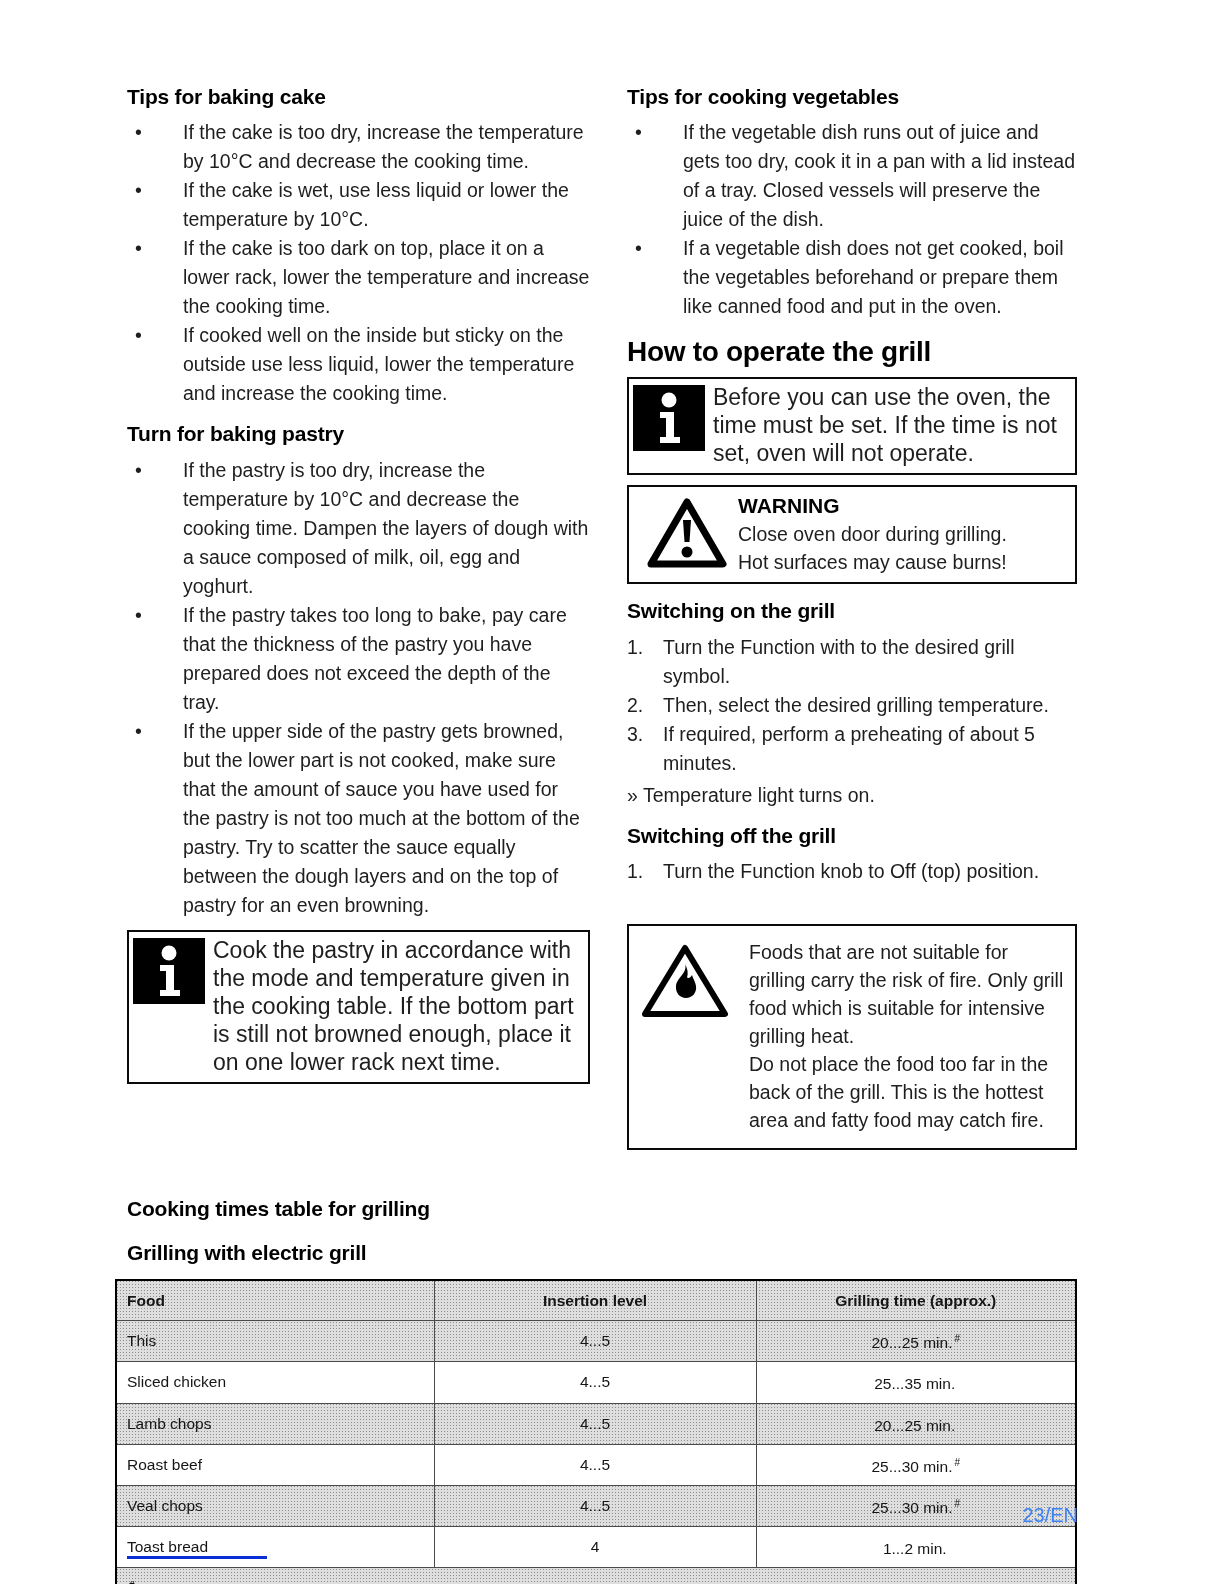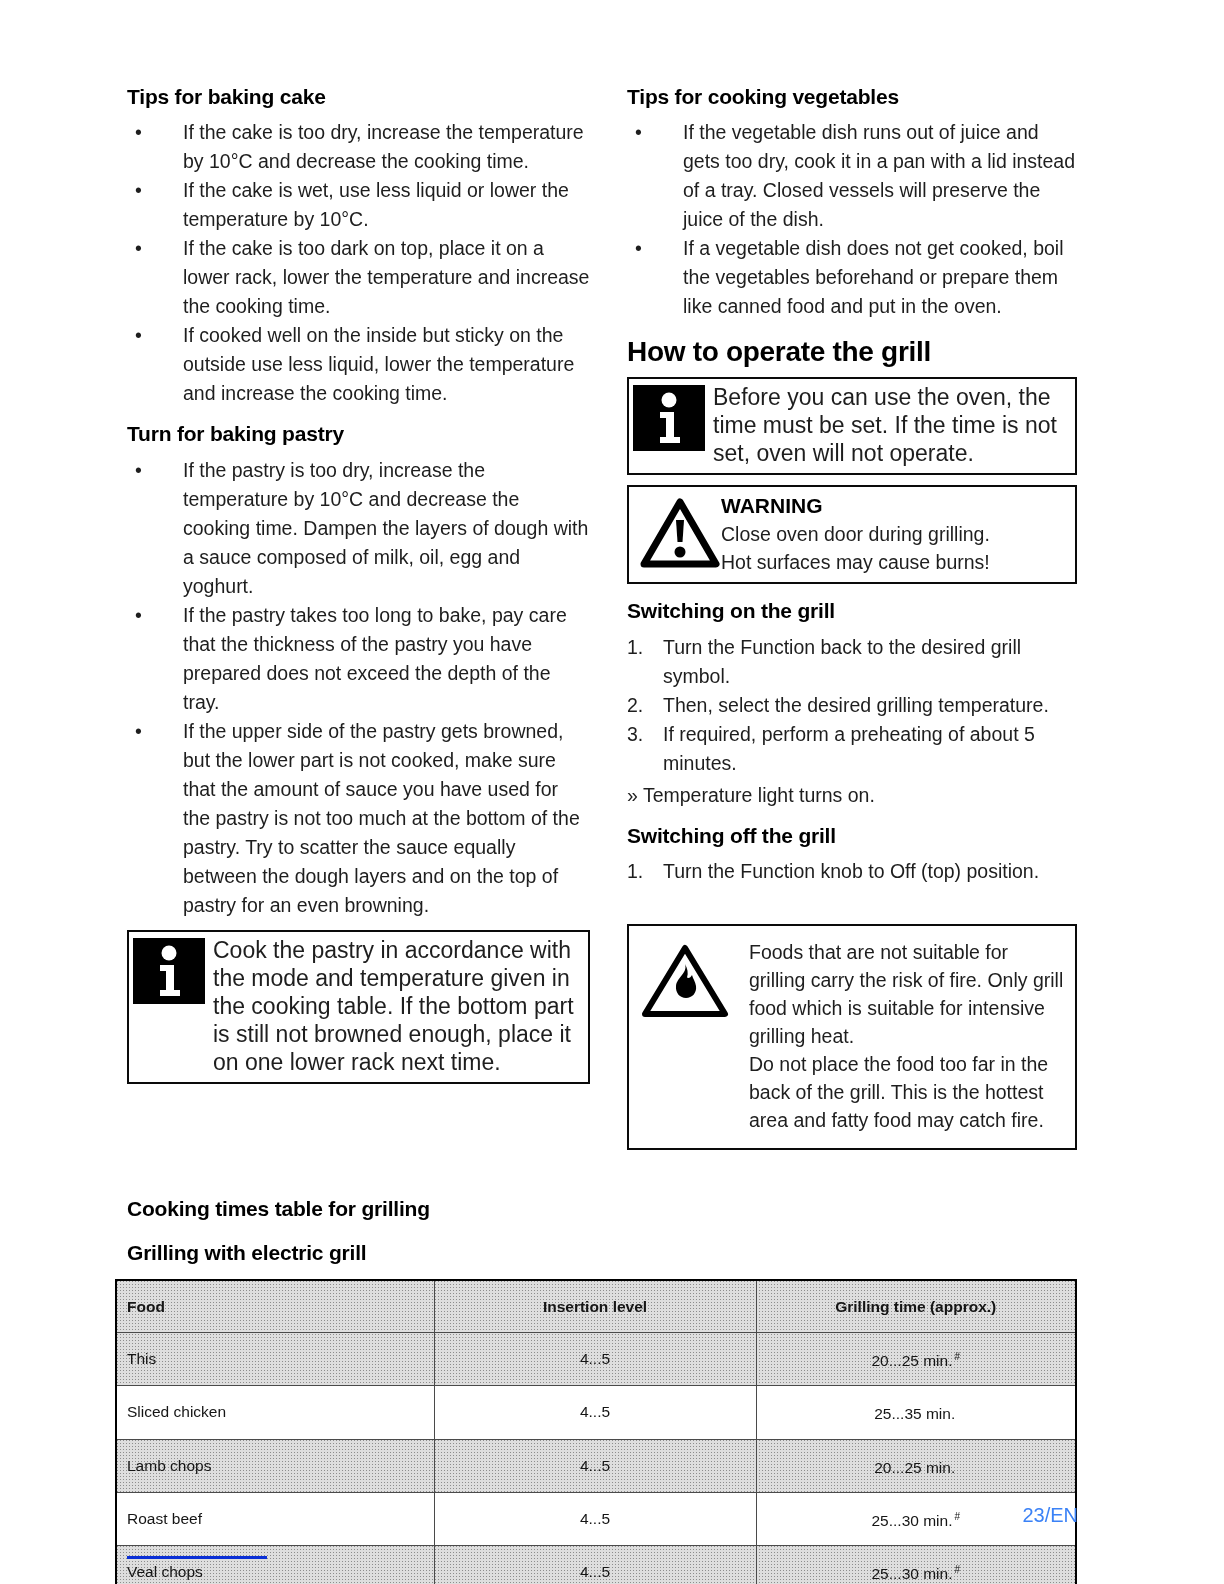--- a/index.html
+++ b/index.html
@@ -21,38 +21,38 @@
 
   .step{display:flex;font-size:19.5px;line-height:29px;}
   .step .num{flex:0 0 36px;}
   .step .txt{flex:1;}
   .result{font-size:19.5px;line-height:29px;margin:3px 0 4px;}
 
   .note-box{border:2px solid #0a0a0a;display:flex;gap:8px;padding:4px 8px 6px 4px;margin:4px 0 10px;}
   .note-box .icon{flex:0 0 auto;margin-top:2px;}
   .note-text p{margin:0;font-size:23px;line-height:28px;}
 
-  .warn-box{border:2px solid #0a0a0a;display:flex;padding:5px 8px 6px 10px;margin:2px 0 14px;}
+  .warn-box{border:2px solid #0a0a0a;display:flex;gap:10px;padding:5px 8px 6px 17px;margin:2px 0 14px;}
   .warn-box .icon{flex:0 0 auto;margin-top:4px;}
   .warn-title{margin:0;font-size:21px;font-weight:700;line-height:28px;color:#000;}
   .warn-line{margin:0;font-size:19.5px;line-height:28px;}
 
   .fire-box{border:2px solid #0a0a0a;display:flex;gap:20px;padding:12px 10px 14px 12px;margin-top:38px;}
   .fire-box .icon{flex:0 0 auto;margin-top:4px;}
   .fire-text p{margin:0;font-size:19.5px;line-height:28px;}
 
   .left-note{margin-top:10px;}
 
   .table-block{margin-top:46px;}
   .table-block h3.heading-a{margin:0 0 18px;}
   .table-block h3.heading-b{margin:0 0 13px;}
 
   table.cook-table{border-collapse:collapse;table-layout:fixed;width:960px;margin-left:-12px;border:2px solid #000;}
   .cook-table th,.cook-table td{border:1px solid #4a4a4a;font-size:15.5px;line-height:20px;height:23px;
-        padding:14px 10px;color:#151515;overflow:hidden;white-space:nowrap;}
+        padding:8px 10px;color:#151515;overflow:hidden;white-space:nowrap;}
   .cook-table th{font-weight:700;text-align:center;}
   .cook-table th.c-food{text-align:left;}
   .cook-table td.c-food{text-align:left;}
   .cook-table td.c-mid{text-align:center;}
   .shaded{background-color:#dedede;background-image:radial-gradient(#8d8d8d 24%,rgba(255,255,255,0) 26%);background-size:3px 3px;}
   .footnote-row td{font-weight:700;text-align:left;}
   .cook-table sup{font-size:10px;margin-left:2px;}
 
   .page-number{position:absolute;right:146px;top:1504px;font-size:20px;color:#3b82f6;}
   .footer-rule{position:absolute;left:127px;top:1556px;width:140px;height:3px;background:#0a2fd6;}
@@ -155,21 +155,21 @@
             <p class="warn-title">WARNING</p>
             <p class="warn-line">Close oven door during grilling.</p>
             <p class="warn-line">Hot surfaces may cause burns!</p>
           </div>
         </div>
 
         <h3 class="section">Switching on the grill</h3>
         <div>
           <div class="step">
             <span class="num">1.</span>
-            <span class="txt">Turn the Function back to the desired grill symbol.</span>
+            <span class="txt">Turn the Function with to the desired grill symbol.</span>
           </div>
           <div class="step">
             <span class="num">2.</span>
             <span class="txt">Then, select the desired grilling temperature.</span>
           </div>
           <div class="step">
             <span class="num">3.</span>
             <span class="txt">If required, perform a preheating of about 5 minutes.</span>
           </div>
         </div>

